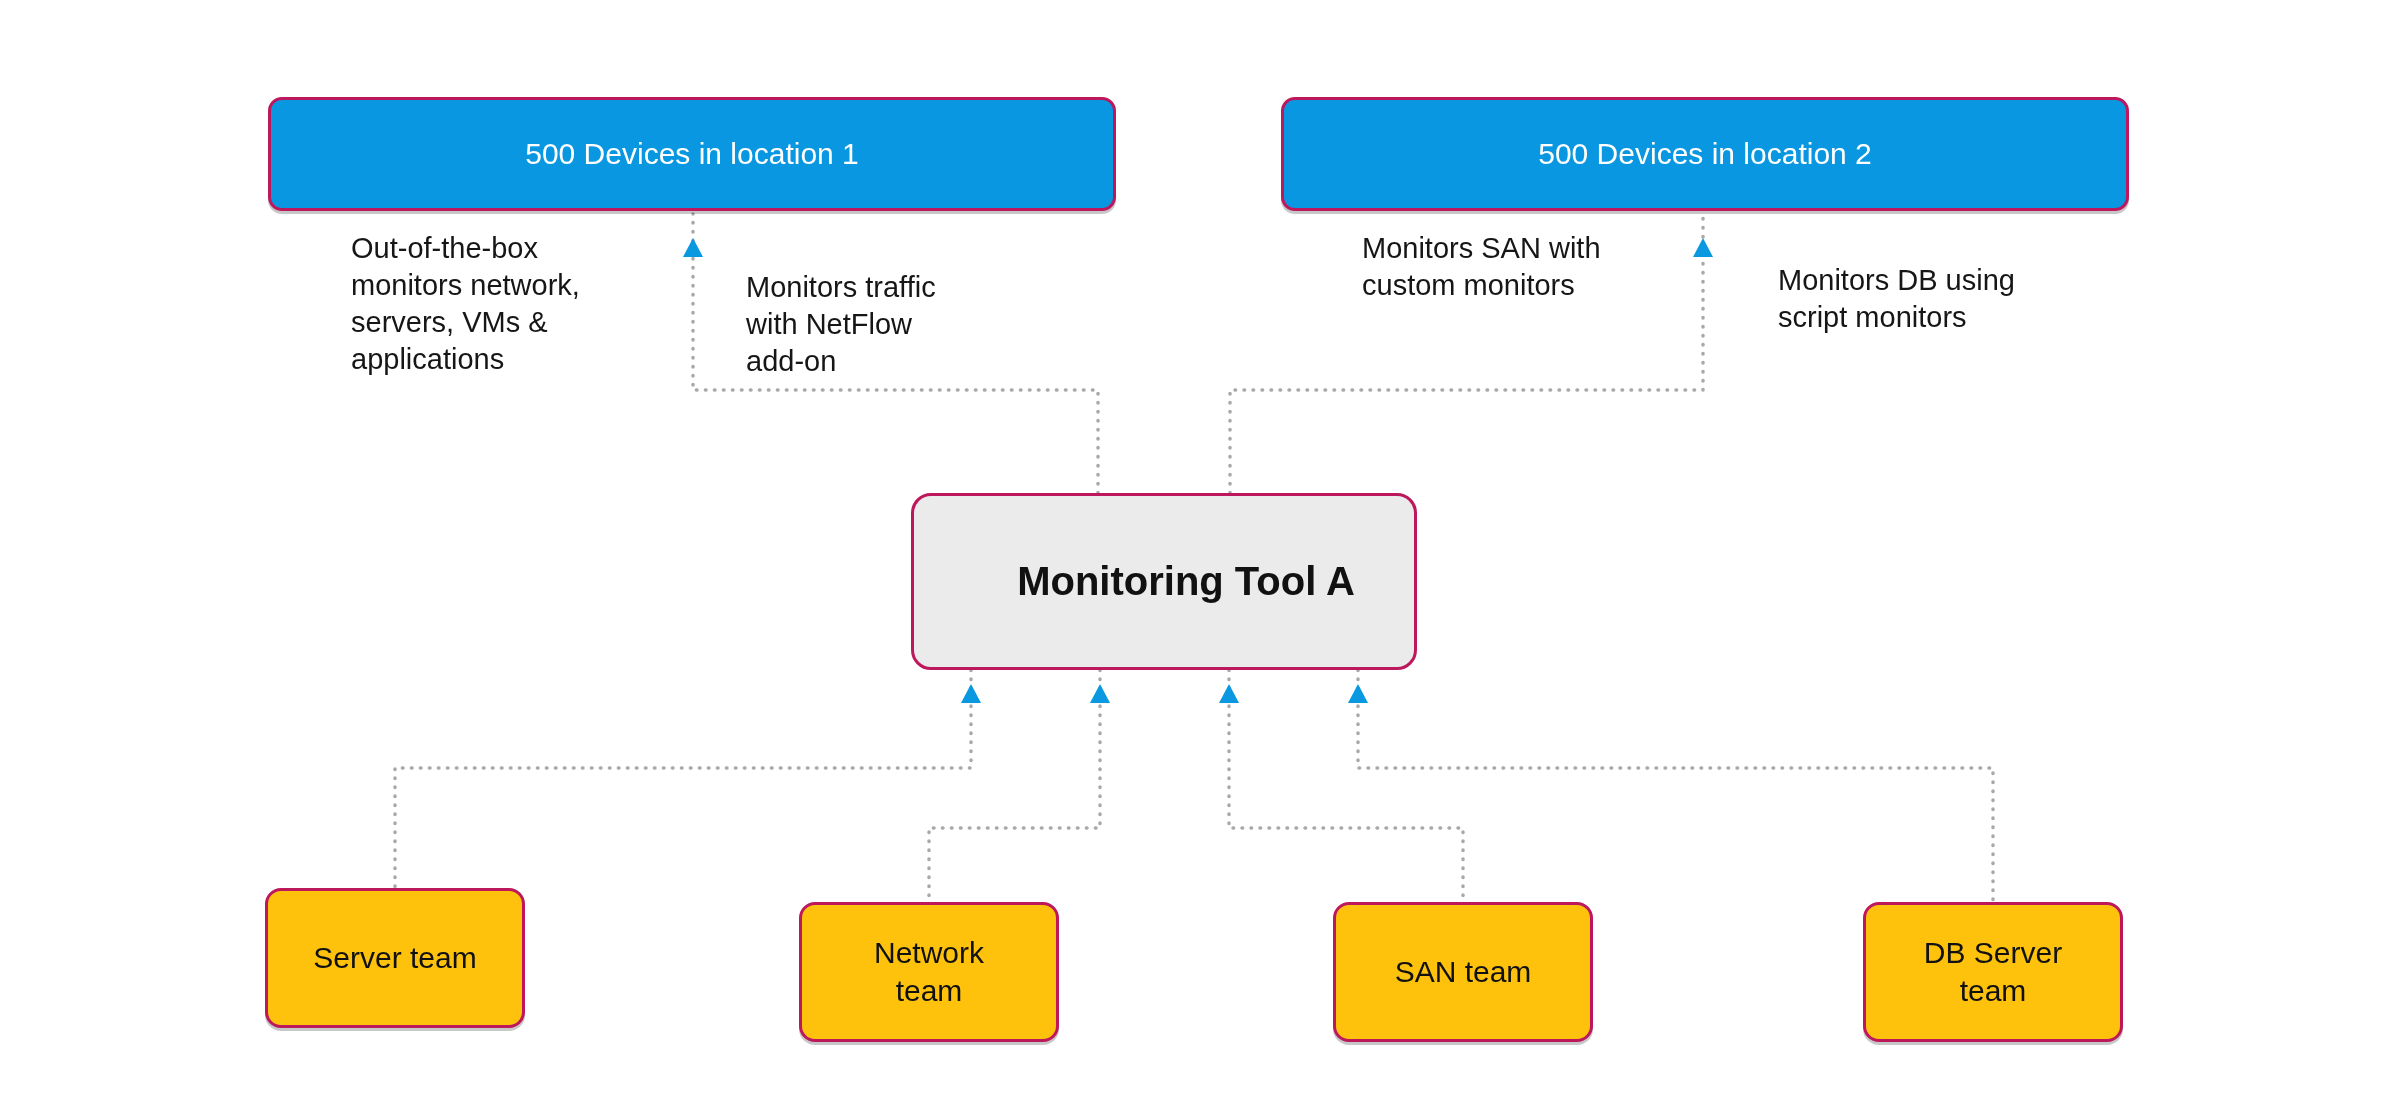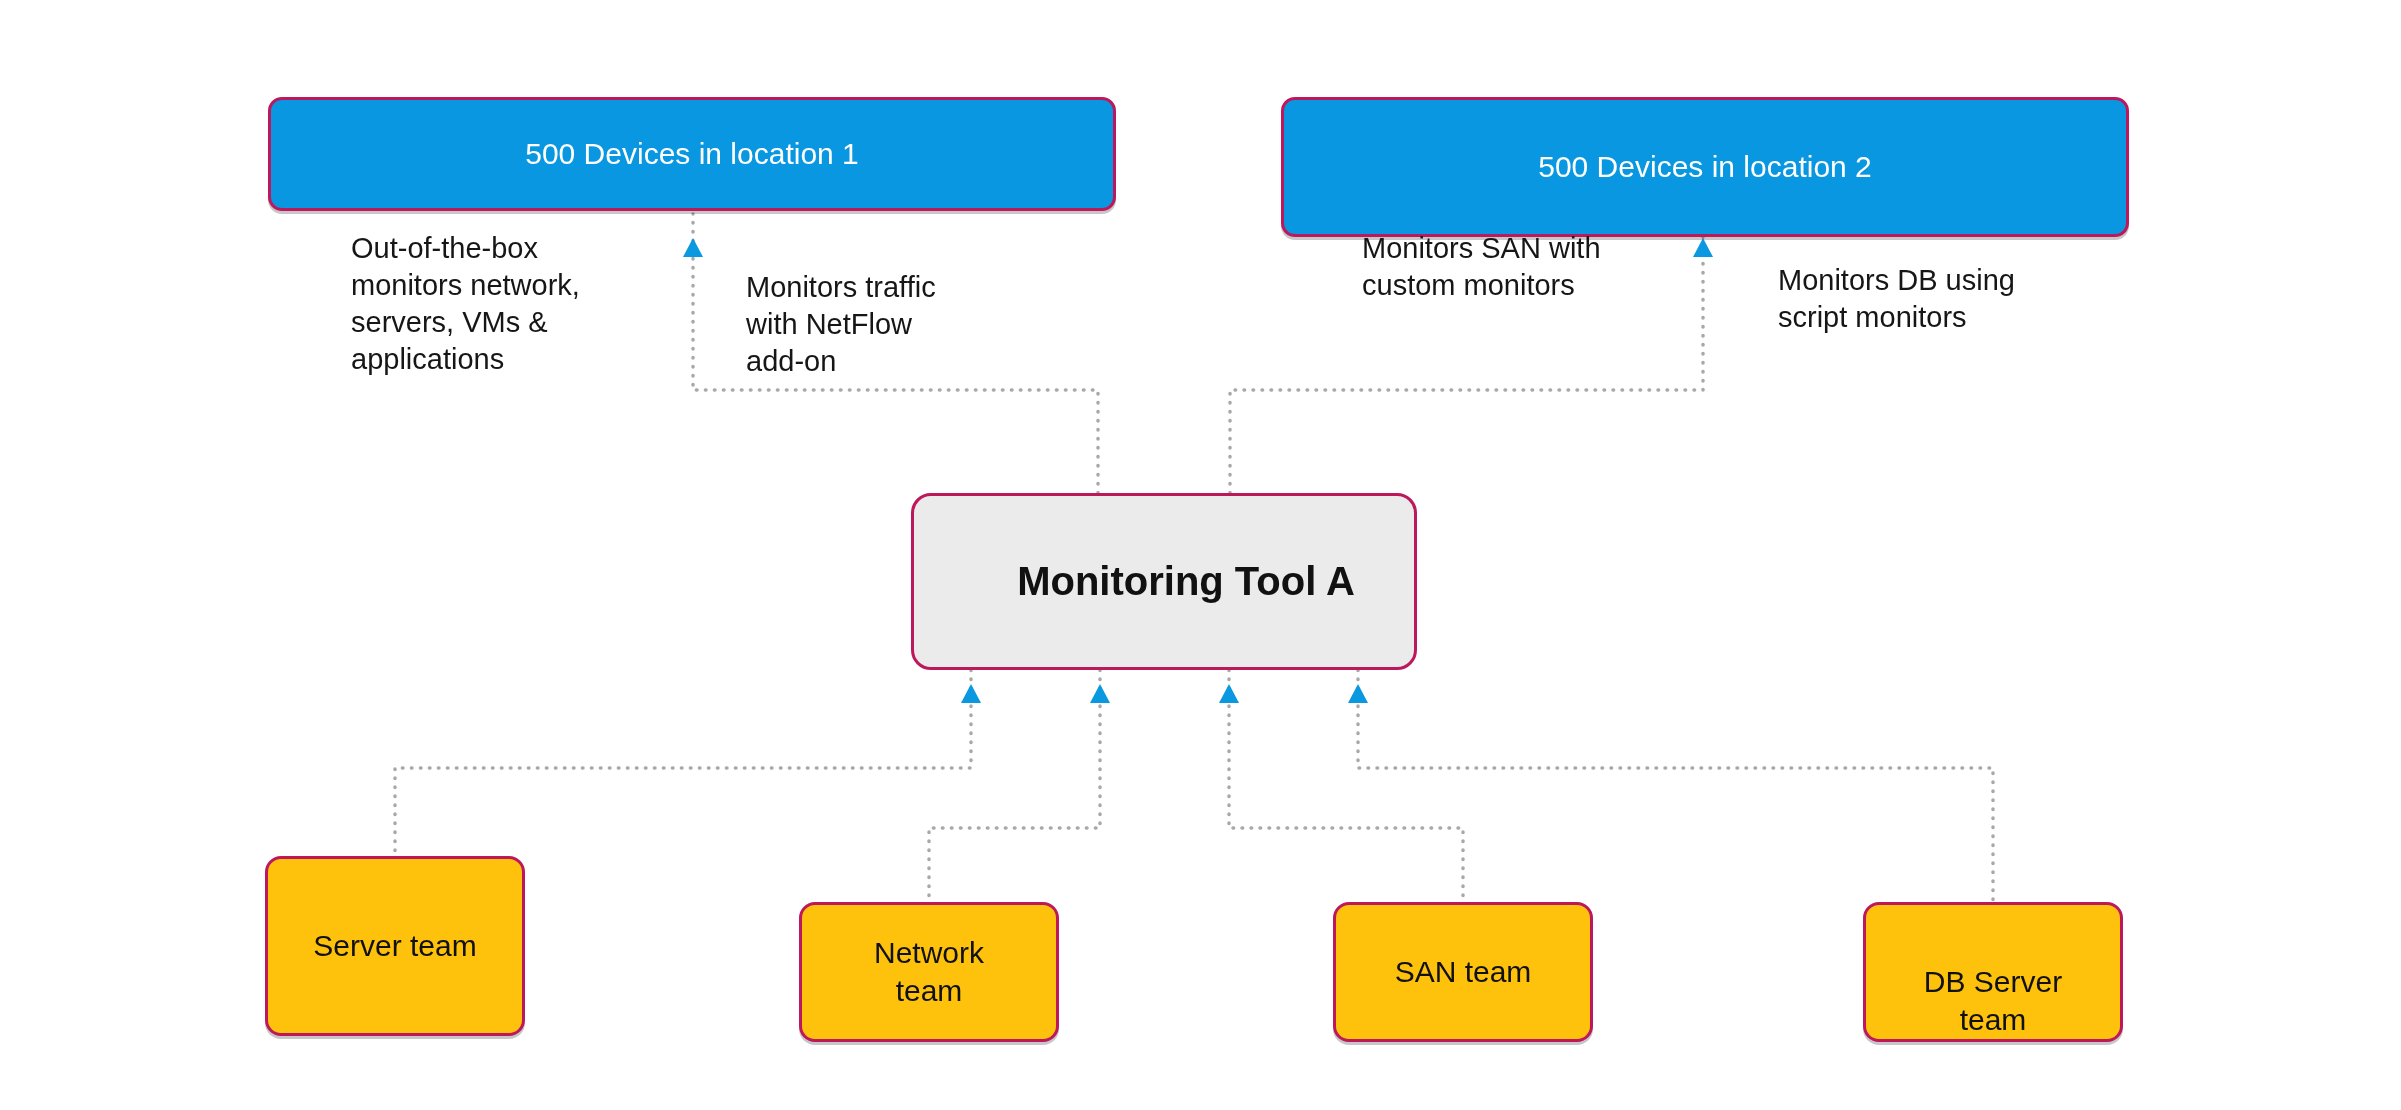--- a/index.html
+++ b/index.html
@@ -67,26 +67,26 @@
   }
   .annotation {
     position: absolute;
     color: #161616;
     font-size: 29px;
     line-height: 37px;
     white-space: pre-line;
   }
   
   #loc1-box  { left: 268px;  top: 97px;  width: 848px; height: 114px; }
-  #loc2-box  { left: 1281px; top: 97px;  width: 848px; height: 140px; }
+  #loc2-box  { left: 1281px; top: 97px;  width: 848px; height: 114px; }
   #tool-box  { left: 911px;  top: 493px; width: 506px; height: 177px; }
-  #team1-box { left: 265px;  top: 856px; width: 260px; height: 180px; }
+  #team1-box { left: 265px;  top: 888px; width: 260px; height: 140px; }
   #team2-box { left: 799px;  top: 902px; width: 260px; height: 140px; }
   #team3-box { left: 1333px; top: 902px; width: 260px; height: 140px; }
-  #team4-box { left: 1863px; top: 902px; width: 260px; height: 140px; align-items: flex-end; }
+  #team4-box { left: 1863px; top: 902px; width: 260px; height: 140px; }
   #ann1 { left: 351px;  top: 230px; }
   #ann2 { left: 746px;  top: 230px; margin-top: 39px; }
   #ann3 { left: 1362px; top: 230px; }
   #ann4 { left: 1778px; top: 230px; margin-top: 32px; }
 </style>
 </head>
 <body>
 
 <div class="canvas">
 

